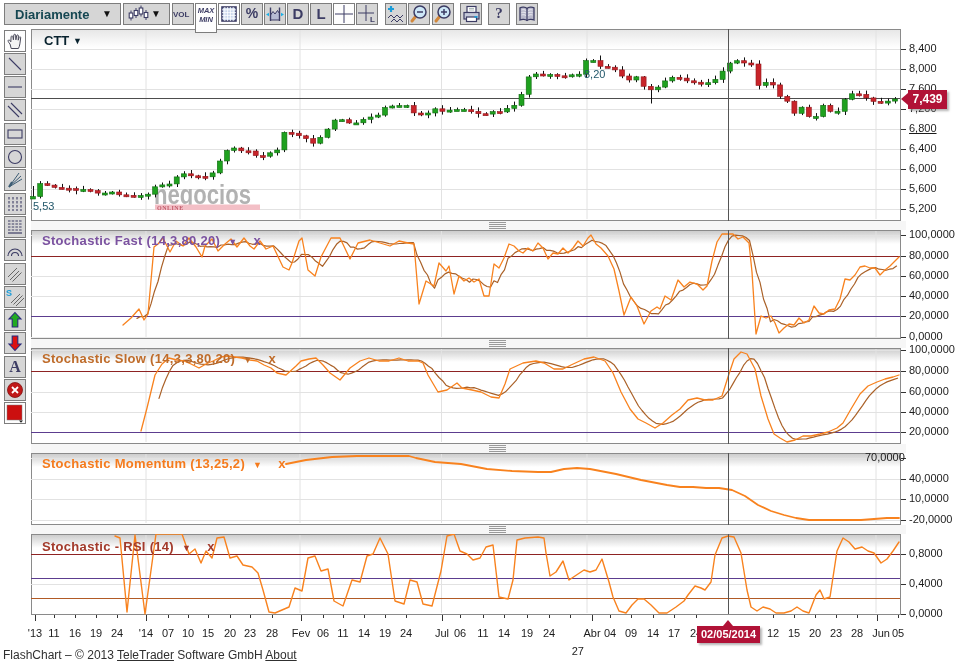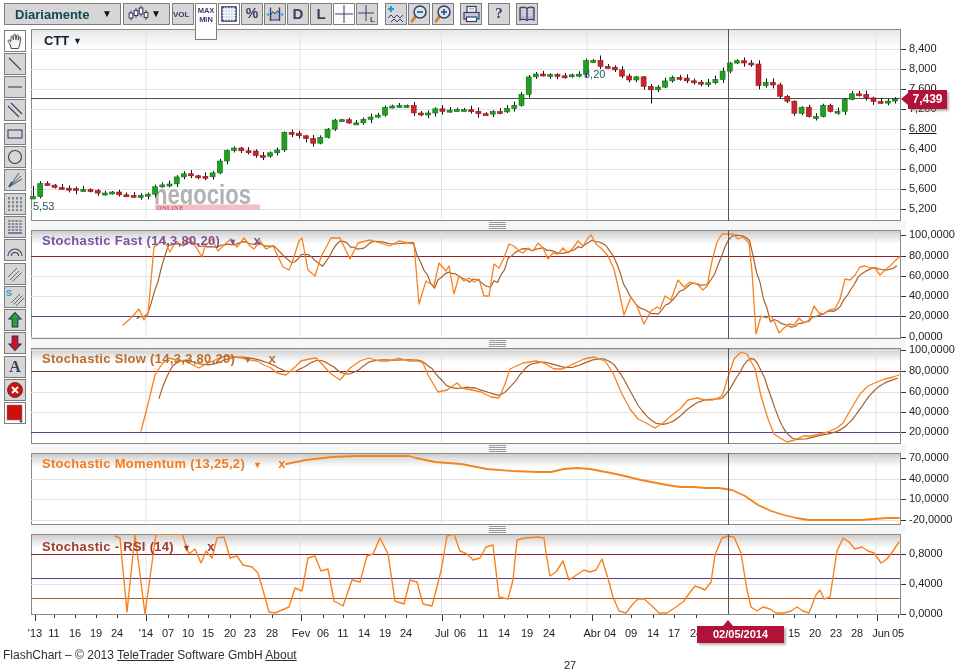--- a/index.html
+++ b/index.html
@@ -408,21 +408,21 @@
 <div class="lbl" style="left:909px;top:249px;">80,0000</div>
 <div class="lbl" style="left:909px;top:269px;">60,0000</div>
 <div class="lbl" style="left:909px;top:289px;">40,0000</div>
 <div class="lbl" style="left:909px;top:309px;">20,0000</div>
 <div class="lbl" style="left:909px;top:330px;">0,0000</div>
 <div class="lbl" style="left:909px;top:343px;">100,0000</div>
 <div class="lbl" style="left:909px;top:364px;">80,0000</div>
 <div class="lbl" style="left:909px;top:385px;">60,0000</div>
 <div class="lbl" style="left:909px;top:405px;">40,0000</div>
 <div class="lbl" style="left:909px;top:425px;">20,0000</div>
-<div class="lbl" style="left:909px;top:451px;">70,0000</div>
+<div class="lbl" style="left:865px;top:451px;">70,0000</div>
 <div class="lbl" style="left:909px;top:472px;">40,0000</div>
 <div class="lbl" style="left:909px;top:492px;">10,0000</div>
 <div class="lbl" style="left:909px;top:513px;">-20,0000</div>
 <div class="lbl" style="left:909px;top:547px;">0,8000</div>
 <div class="lbl" style="left:909px;top:577px;">0,4000</div>
 <div class="lbl" style="left:909px;top:607px;">0,0000</div>
 <div class="lbl" style="left:21px;top:627px;width:28px;text-align:center;">'13</div>
 <div class="lbl" style="left:40px;top:627px;width:28px;text-align:center;">11</div>
 <div class="lbl" style="left:61px;top:627px;width:28px;text-align:center;">16</div>
 <div class="lbl" style="left:82px;top:627px;width:28px;text-align:center;">19</div>
@@ -439,21 +439,21 @@
 <div class="lbl" style="left:329px;top:627px;width:28px;text-align:center;">11</div>
 <div class="lbl" style="left:350px;top:627px;width:28px;text-align:center;">14</div>
 <div class="lbl" style="left:371px;top:627px;width:28px;text-align:center;">19</div>
 <div class="lbl" style="left:392px;top:627px;width:28px;text-align:center;">24</div>
 <div class="lbl" style="left:428px;top:627px;width:28px;text-align:center;">Jul</div>
 <div class="lbl" style="left:446px;top:627px;width:28px;text-align:center;">06</div>
 <div class="lbl" style="left:469px;top:627px;width:28px;text-align:center;">11</div>
 <div class="lbl" style="left:490px;top:627px;width:28px;text-align:center;">14</div>
 <div class="lbl" style="left:513px;top:627px;width:28px;text-align:center;">19</div>
 <div class="lbl" style="left:535px;top:627px;width:28px;text-align:center;">24</div>
-<div class="lbl" style="left:556px;top:659px;width:28px;text-align:center;">27</div>
+<div class="lbl" style="left:556px;top:645px;width:28px;text-align:right;">27</div>
 <div class="lbl" style="left:578px;top:627px;width:28px;text-align:center;">Abr</div>
 <div class="lbl" style="left:596px;top:627px;width:28px;text-align:center;">04</div>
 <div class="lbl" style="left:617px;top:627px;width:28px;text-align:center;">09</div>
 <div class="lbl" style="left:639px;top:627px;width:28px;text-align:center;">14</div>
 <div class="lbl" style="left:660px;top:627px;width:28px;text-align:center;">17</div>
 <div class="lbl" style="left:682px;top:627px;width:28px;text-align:center;">24</div>
 <div class="lbl" style="left:759px;top:627px;width:28px;text-align:center;">12</div>
 <div class="lbl" style="left:780px;top:627px;width:28px;text-align:center;">15</div>
 <div class="lbl" style="left:801px;top:627px;width:28px;text-align:center;">20</div>
 <div class="lbl" style="left:822px;top:627px;width:28px;text-align:center;">23</div>
@@ -462,21 +462,21 @@
 <div class="lbl" style="left:884px;top:627px;width:28px;text-align:center;">05</div>
 <div class="abs" style="left:44px;top:33px;font-size:13px;font-weight:bold;color:#08222e;">CTT <span style="font-size:9px;position:relative;top:-1px;">▼</span></div>
 <div class="abs" style="left:584px;top:44px;font-size:11px;color:#23586b;margin-top:24px;">8,20</div>
 <div class="abs" style="left:33px;top:200px;font-size:11px;color:#23586b;">5,53</div>
 <div class="ptitle" style="left:42px;top:233px;color:#7b52a0;">Stochastic Fast (14,3,80,20)<span style="display:inline-block;width:8px;"></span><span style="font-size:9px;">▼</span><span style="display:inline-block;width:16px;"></span>x</div>
 <div class="ptitle" style="left:42px;top:351px;color:#bf6c2a;">Stochastic Slow (14,3,3,80,20)<span style="display:inline-block;width:8px;"></span><span style="font-size:9px;">▼</span><span style="display:inline-block;width:16px;"></span>x</div>
 <div class="ptitle" style="left:42px;top:456px;color:#f57b1d;">Stochastic Momentum (13,25,2)<span style="display:inline-block;width:8px;"></span><span style="font-size:9px;">▼</span><span style="display:inline-block;width:16px;"></span>x</div>
 <div class="ptitle" style="left:42px;top:539px;color:#a33a2b;">Stochastic - RSI (14)<span style="display:inline-block;width:8px;"></span><span style="font-size:9px;">▼</span><span style="display:inline-block;width:16px;"></span>x</div>
 <div class="abs" style="left:908px;top:90px;width:39px;height:19px;background:#b11237;color:#fff;font-size:12px;font-weight:bold;text-align:center;line-height:19px;box-shadow:2px 2px 2px rgba(120,120,120,0.55);">7,439</div>
 <div class="abs" style="left:901px;top:93px;width:0;height:0;border-top:6px solid transparent;border-bottom:6px solid transparent;border-right:7px solid #b11237;"></div>
-<div class="abs" style="left:697px;top:626px;width:87px;height:17px;background:#b11237;color:#fff;font-size:11px;font-weight:bold;text-align:center;line-height:17px;box-shadow:2px 2px 2px rgba(120,120,120,0.55);">02/05/2014</div>
+<div class="abs" style="left:697px;top:626px;width:63px;height:17px;background:#b11237;color:#fff;font-size:11px;font-weight:bold;text-align:center;line-height:17px;box-shadow:2px 2px 2px rgba(120,120,120,0.55);">02/05/2014</div>
 <div class="abs" style="left:723px;top:620px;width:0;height:0;border-left:5px solid transparent;border-right:5px solid transparent;border-bottom:6px solid #b11237;"></div>
 <div class="abs" style="left:3px;top:648px;font-size:12px;color:#303030;">FlashChart – © 2013 <span style="text-decoration:underline;">TeleTrader</span> Software GmbH <span style="text-decoration:underline;">About</span></div>
 <div class="btn" style="left:4px;top:3px;width:117px;height:22px;">
     <span style="position:absolute;left:10px;top:3px;font-size:13px;font-weight:bold;color:#154752;">Diariamente</span>
     <span style="position:absolute;right:8px;top:4px;font-size:10px;color:#111;">▼</span>
   </div>
 <div class="btn" style="left:123px;top:3px;width:47px;height:22px;">
     <svg width="45" height="20" viewBox="0 0 45 20" style="position:absolute;left:0;top:1px;">
       <line x1="7" y1="5.5" x2="7" y2="15.5" stroke="#3c3c64" stroke-width="1"></line>
       <rect x="5.2" y="8" width="3.6" height="5" fill="#fff" stroke="#3c3c64" stroke-width="1.1"></rect>
@@ -485,21 +485,21 @@
       <line x1="17" y1="0.5" x2="17" y2="11.5" stroke="#3c3c64" stroke-width="1"></line>
       <rect x="15.2" y="3" width="3.6" height="6" fill="#fff" stroke="#3c3c64" stroke-width="1.1"></rect>
       <line x1="22" y1="5.0" x2="22" y2="15.0" stroke="#3c3c64" stroke-width="1"></line>
       <rect x="20.2" y="7.5" width="3.6" height="5" fill="#fff" stroke="#3c3c64" stroke-width="1.1"></rect>
     </svg>
     <span style="position:absolute;right:8px;top:4px;font-size:10px;color:#111;">▼</span>
   </div>
 <div class="btn" style="left:172px;top:3px;width:22px;height:22px;">
     <div style="position:absolute;left:0;top:6px;width:100%;font-size:8px;font-weight:bold;color:#3c3c64;font-family:'Liberation Sans';">VOL</div>
   </div>
-<div class="btn on" style="left:195px;top:3px;width:22px;height:37px;">
+<div class="btn on" style="left:195px;top:3px;width:22px;height:30px;font-style:italic;">
     <div style="position:absolute;left:0;top:2px;width:100%;text-align:center;font-size:7.5px;font-weight:bold;color:#3c3c64;font-family:'Liberation Sans';">MAX<br>MIN</div>
   </div>
 <div class="btn on" style="left:218px;top:3px;width:22px;height:22px;"><svg width="20" height="20" viewBox="0 0 20 20">
       <rect x="3" y="3" width="14" height="14" fill="#c9d6ec" stroke="#3c3c64" stroke-width="1.6"></rect>
       <line x1="5.8" y1="3" x2="5.8" y2="17" stroke="#fff" stroke-width="0.8"></line>
       <line x1="8.6" y1="3" x2="8.6" y2="17" stroke="#fff" stroke-width="0.8"></line>
       <line x1="11.399999999999999" y1="3" x2="11.399999999999999" y2="17" stroke="#fff" stroke-width="0.8"></line>
       <line x1="14.2" y1="3" x2="14.2" y2="17" stroke="#fff" stroke-width="0.8"></line>
       <line x1="3" y1="5.8" x2="17" y2="5.8" stroke="#fff" stroke-width="0.8"></line>
       <line x1="3" y1="8.6" x2="17" y2="8.6" stroke="#fff" stroke-width="0.8"></line>

